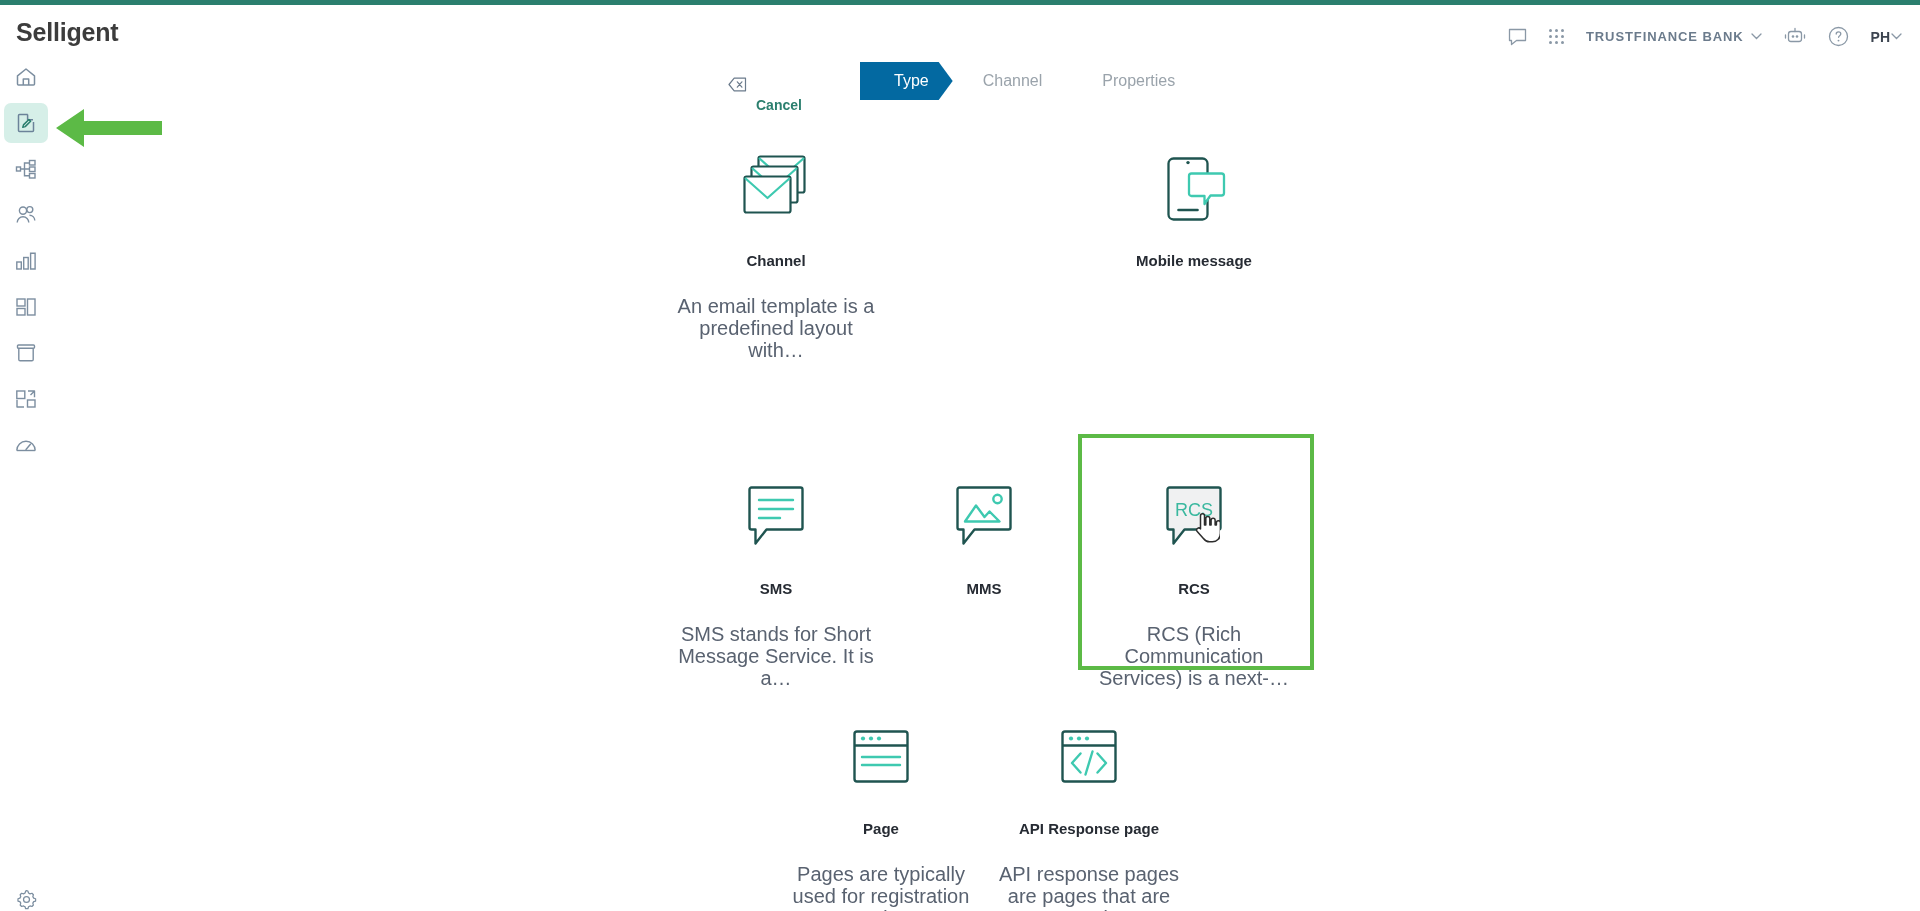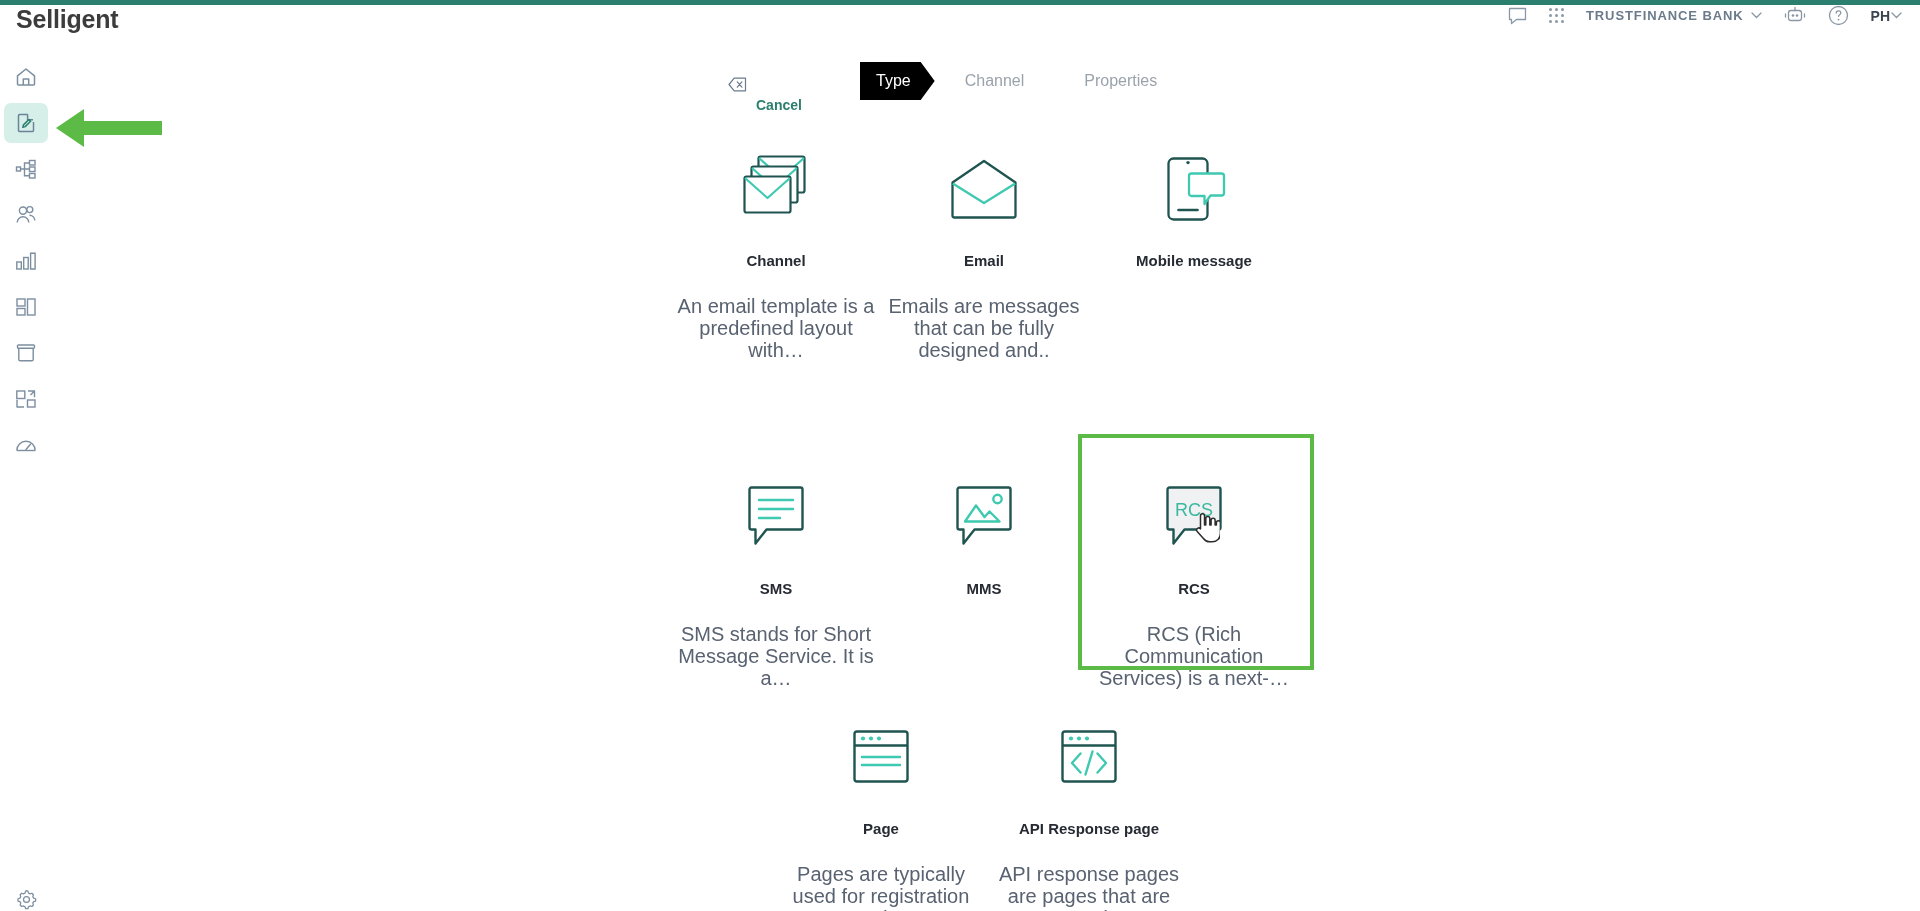--- a/index.html
+++ b/index.html
@@ -18,21 +18,21 @@
     width: 1920px; height: 5px;
     background: #2b7f6e;
     z-index: 40;
   }
 
   
   .header {
     position: absolute; left: 0; top: 5px;
     width: 1920px; height: 42px;
     background: #ffffff;
-    display: flex; align-items: flex-start;
+    display: flex; align-items: flex-end;
     z-index: 30;
   }
   .brand {
     margin-left: 16px;
     font-size: 25px;
     font-weight: 700;
     color: #3c3c3c;
     letter-spacing: -0.2px;
   }
   .header-right {
@@ -112,25 +112,25 @@
   }
   .step {
     display: flex; align-items: center; justify-content: center;
     font-size: 16px;
     padding: 0 30px;
     color: #9aa3ab;
     cursor: pointer;
     white-space: nowrap;
   }
   .step.active {
-    background: #000000;
+    background: #0369a1;
     color: #ffffff;
     font-weight: 400;
     position: relative;
-    padding-left: 16px;
+    padding-left: 34px;
     padding-right: 24px;
     clip-path: polygon(0 0, calc(100% - 14px) 0, 100% 50%, calc(100% - 14px) 100%, 0 100%);
   }
 
   
   .grid {
     position: absolute; left: 0; top: 150px;
     width: 1920px;
   }
   .row { position: relative; height: 240px; }
@@ -358,30 +358,20 @@
           <rect x="13.5" y="13.5" width="46" height="36" rx="2" fill="#ffffff" stroke="#1f5450" stroke-width="2.2"></rect>
           <path d="M14 15l22.5 20L59 15" stroke="#3ec9b0" stroke-width="2.2" stroke-linejoin="round"></path>
           <rect x="6.5" y="23.5" width="46" height="36" rx="2" fill="#ffffff" stroke="#1f5450" stroke-width="2.2"></rect>
           <path d="M7 25l22.5 20L52 25" stroke="#3ec9b0" stroke-width="2.2" stroke-linejoin="round"></path>
         </svg>
       </div>
       <div class="card-title">Channel</div>
       <div class="card-desc">An email template is a predefined layout with…</div>
     </div>
 
-    <div class="card" style="left:866px; top:0;">
-      <div class="card-icon">
-        <svg width="74" height="62" viewBox="0 0 74 62" fill="none">
-          <path d="M5.5 24.5L37 3l31.5 21.5v33a2 2 0 01-2 2H7.5a2 2 0 01-2-2z" stroke="#1f5450" stroke-width="2.3" stroke-linejoin="round"></path>
-          <path d="M5.8 25.5L37 45l31.2-19.5" stroke="#3ec9b0" stroke-width="2.3" stroke-linejoin="round"></path>
-        </svg>
-      </div>
-      <div class="card-title">Email</div>
-      <div class="card-desc">Emails are messages that can be fully designed and..</div>
-    </div>
 
     <div class="card" style="left:1076px; top:0;">
       <div class="card-icon">
         <svg width="78" height="70" viewBox="0 0 78 70" fill="none">
           <rect x="13.5" y="4.5" width="39" height="61" rx="5" fill="#ffffff" stroke="#1f5450" stroke-width="2.3"></rect>
           <circle cx="33" cy="8.6" r="1.7" fill="#1f5450"></circle>
           <path d="M23.5 56h19" stroke="#1f5450" stroke-width="2.6" stroke-linecap="round"></path>
           <path d="M36.5 19.5h30a2.5 2.5 0 012.5 2.5v17a2.5 2.5 0 01-2.5 2.5h-11l-6 8.5V42h-13a2.5 2.5 0 01-2.5-2.5V22a2.5 2.5 0 012.5-2.5z" fill="#ffffff" stroke="#3ec9b0" stroke-width="2.3" stroke-linejoin="round"></path>
         </svg>
       </div>

